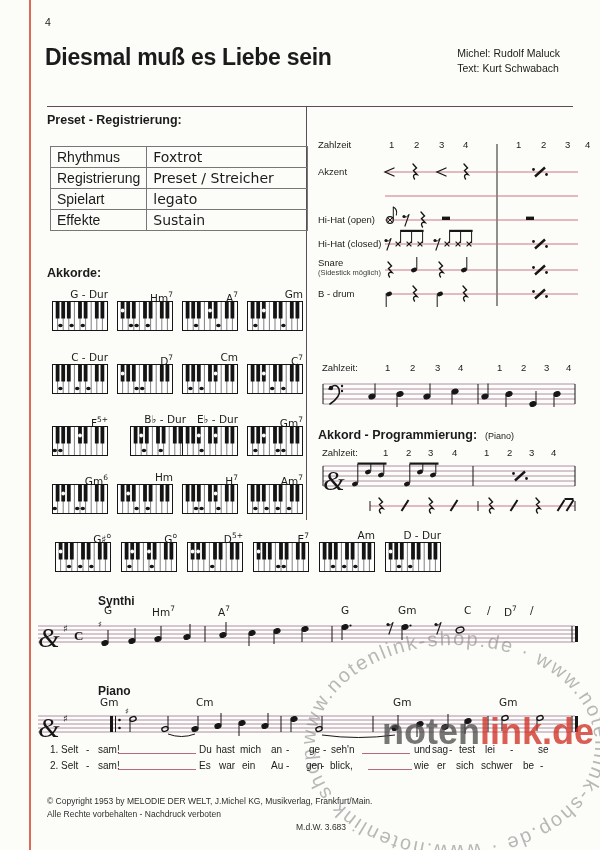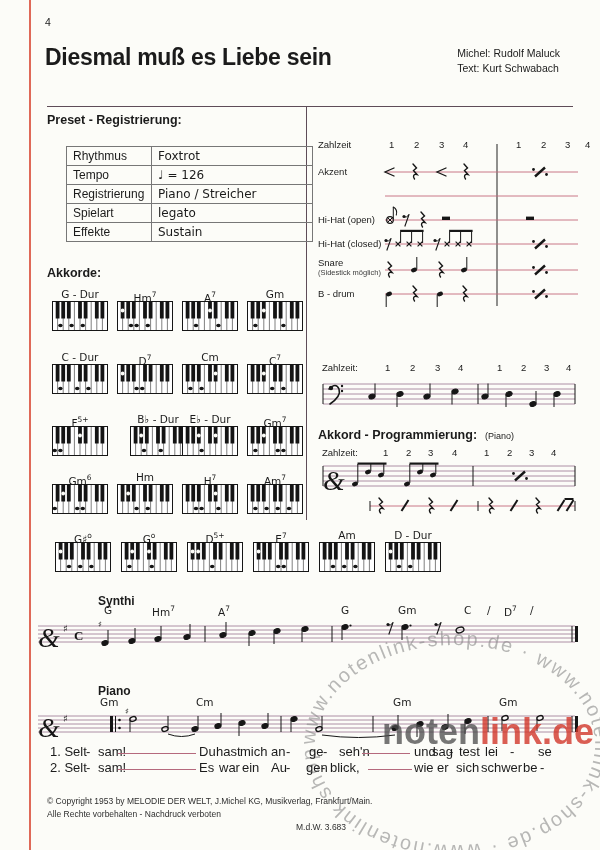--- a/index.html
+++ b/index.html
@@ -12,31 +12,31 @@
   .credits{right:40px;top:46px;font-size:10.5px;line-height:15px;text-align:left;}
   .hrule{left:47px;top:106px;width:526px;height:1px;background:#5e4c58;}
   .vdiv{left:306px;top:106px;width:1px;height:414px;background:#5e4c58;}
   .rededge{left:29px;top:0;width:2px;height:850px;background:#d94f3c;opacity:.85;}
   .h2{font-size:12.5px;font-weight:bold;}
   .hint{font-size:9px;font-weight:normal;margin-left:8px;}
   .zlab{font-size:9.5px;}
   .cnt{font-size:9.5px;}
   .dlab{font-size:9.5px;}
   .dsub{font-size:7.5px;color:#3d3d3d;}
-  table.preset{border-collapse:collapse;font-size:12px;margin-left:16px;}
+  table.preset{border-collapse:collapse;font-size:14px;}
   table.preset td{border:1px solid #777;padding:2px 6px;height:13px;}
   td.pk{width:72px;}
   td.pv{width:148px;}
-  .ccell{width:56px;text-align:center;}
+  .ccell{width:56px;text-align:right;}
   .clab{font-size:10.5px;height:13px;line-height:13px;white-space:nowrap;}
   .clab sup{font-size:7.5px;}
   .chsym{font-size:10.5px;white-space:nowrap;}
   .chsym sup{font-size:7.5px;}
   .seclab{font-size:12px;font-weight:bold;}
-  .lyr{font-size:13px;white-space:nowrap;}
+  .lyr{font-size:10px;white-space:nowrap;}
   .lrule{height:1px;background:#b5697d;}
   .foot{font-size:8.5px;color:#2e2e2e;}
   svg{display:block;}
 </style>
 </head>
 <body>
 
 <div class="page" id="page">
   <div class="abs rededge"></div>
 
@@ -51,26 +51,22 @@
   <div class="abs vdiv"></div>
 
   <div class="abs h2" style="left:47px;top:113px">Preset - Registrierung:</div>
   <table class="preset abs" style="left:50px;top:146px">
     <tbody id="preset-body">
         <tr>
           <td class="pk">Rhythmus</td>
           <td class="pv mus">Foxtrot</td>
         </tr>
         <tr>
-          <td class="pk">Tempo</td>
-          <td class="pv mus">♩ = 126</td>
-        </tr>
-        <tr>
           <td class="pk">Registrierung</td>
-          <td class="pv mus">Piano / Streicher</td>
+          <td class="pv mus">Preset / Streicher</td>
         </tr>
         <tr>
           <td class="pk">Spielart</td>
           <td class="pv mus">legato</td>
         </tr>
         <tr>
           <td class="pk">Effekte</td>
           <td class="pv mus">Sustain</td>
         </tr>
       </tbody>
@@ -946,21 +942,21 @@
     <span class="abs lyr" style="left:50px;top:744px">1. Selt</span>
     <span class="abs lyr" style="left:86px;top:744px">-</span>
     <span class="abs lyr" style="left:98px;top:744px">sam!</span>
     <span class="abs lyr" style="left:199px;top:744px">Du</span>
     <span class="abs lyr" style="left:216px;top:744px">hast</span>
     <span class="abs lyr" style="left:240px;top:744px">mich</span>
     <span class="abs lyr" style="left:271px;top:744px">an</span>
     <span class="abs lyr" style="left:286px;top:744px">-</span>
     <span class="abs lyr" style="left:309px;top:744px">ge</span>
     <span class="abs lyr" style="left:323px;top:744px">-</span>
-    <span class="abs lyr" style="left:339px;top:744px">seh'n</span>
+    <span class="abs lyr" style="left:331px;top:744px">seh'n</span>
     <span class="abs lyr" style="left:414px;top:744px">und</span>
     <span class="abs lyr" style="left:432px;top:744px">sag</span>
     <span class="abs lyr" style="left:449px;top:744px">-</span>
     <span class="abs lyr" style="left:459px;top:744px">test</span>
     <span class="abs lyr" style="left:485px;top:744px">lei</span>
     <span class="abs lyr" style="left:510px;top:744px">-</span>
     <span class="abs lyr" style="left:538px;top:744px">se</span>
     <span class="abs lyr" style="left:50px;top:760px">2. Selt</span>
     <span class="abs lyr" style="left:86px;top:760px">-</span>
     <span class="abs lyr" style="left:98px;top:760px">sam!</span>

